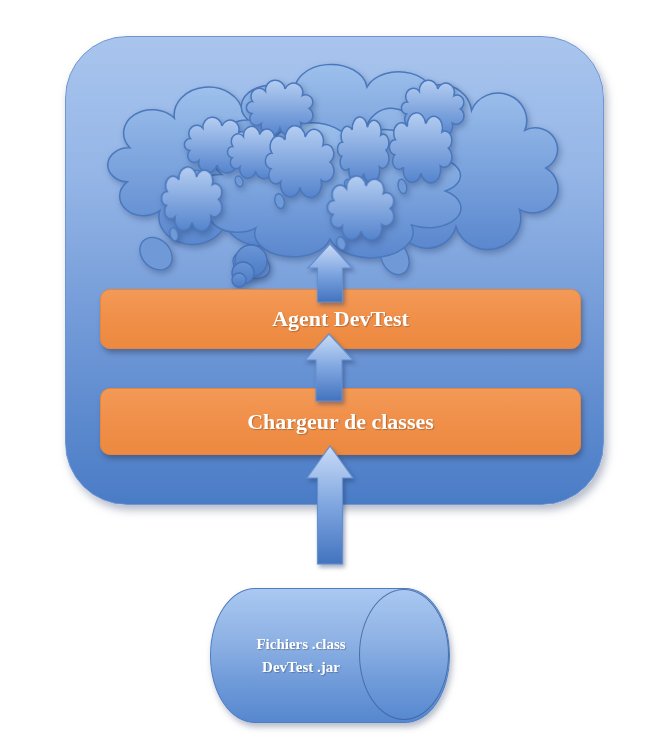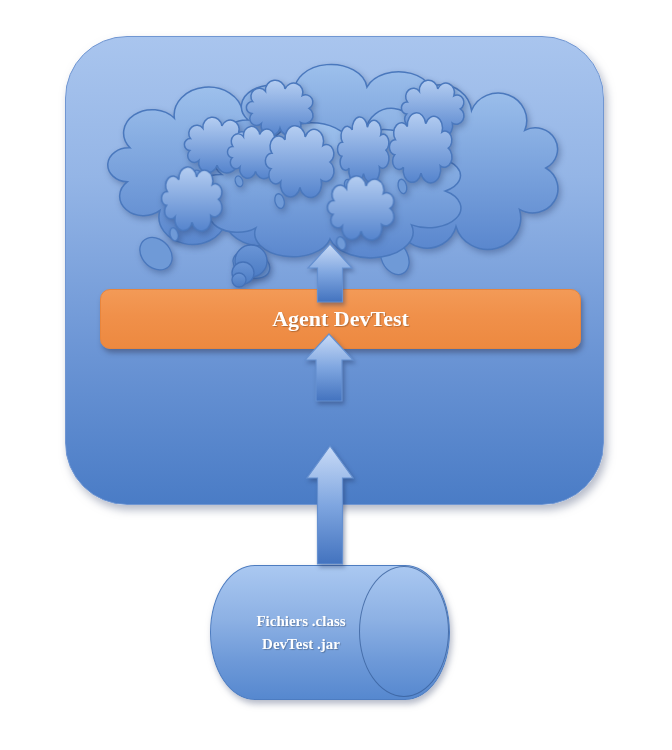--- a/index.html
+++ b/index.html
@@ -29,21 +29,21 @@
     display:flex;align-items:center;justify-content:center;
   }
   .bar.agent{top:289px;height:60px;}
   .bar.chargeur{top:388px;height:67px;}
   .bar span{
     color:#ffffff;font-weight:bold;font-size:22px;
     text-shadow:1px 1px 1px rgba(0,0,0,.25);
   }
   
   .cylinder{
-    position:absolute;left:210px;top:565px;width:240px;height:135px;
+    position:absolute;left:210px;top:588px;width:240px;height:135px;
     border-radius:45px/67px;box-sizing:border-box;
     background:linear-gradient(180deg,#aac8f1 0%,#8db1e4 40%,#6d99d8 72%,#5688cf 100%);
     border:1.5px solid #4d7cc0;
     box-shadow:2px 4px 6px rgba(120,130,155,.55);
   }
   .lid{
     position:absolute;left:148px;top:0px;width:90px;height:131px;
     border-radius:50%;border:1.3px solid rgba(58,98,158,.8);
     box-sizing:border-box;background:transparent;
   }
@@ -110,20 +110,23 @@
     <g class="clouds-group" fill="url(#gBubble)" stroke="#4572b8" stroke-width="1.3">
       <circle cx="251" cy="261" r="16"></circle>
       <circle cx="243" cy="273" r="11"></circle>
       <circle cx="239" cy="280" r="7"></circle>
     </g>
   </svg>
 
   <div class="bar agent">
     <span>Agent DevTest</span>
   </div>
+  <div class="bar chargeur">
+    <span>Chargeur de classes</span>
+  </div>
 
   <div class="cylinder">
     <div class="lid"></div>
     <div class="cyl-text">
       <div>Fichiers .class</div>
       <div>DevTest .jar</div>
     </div>
   </div>
 
   <svg class="layer" viewBox="0 0 672 750" aria-hidden="true">

